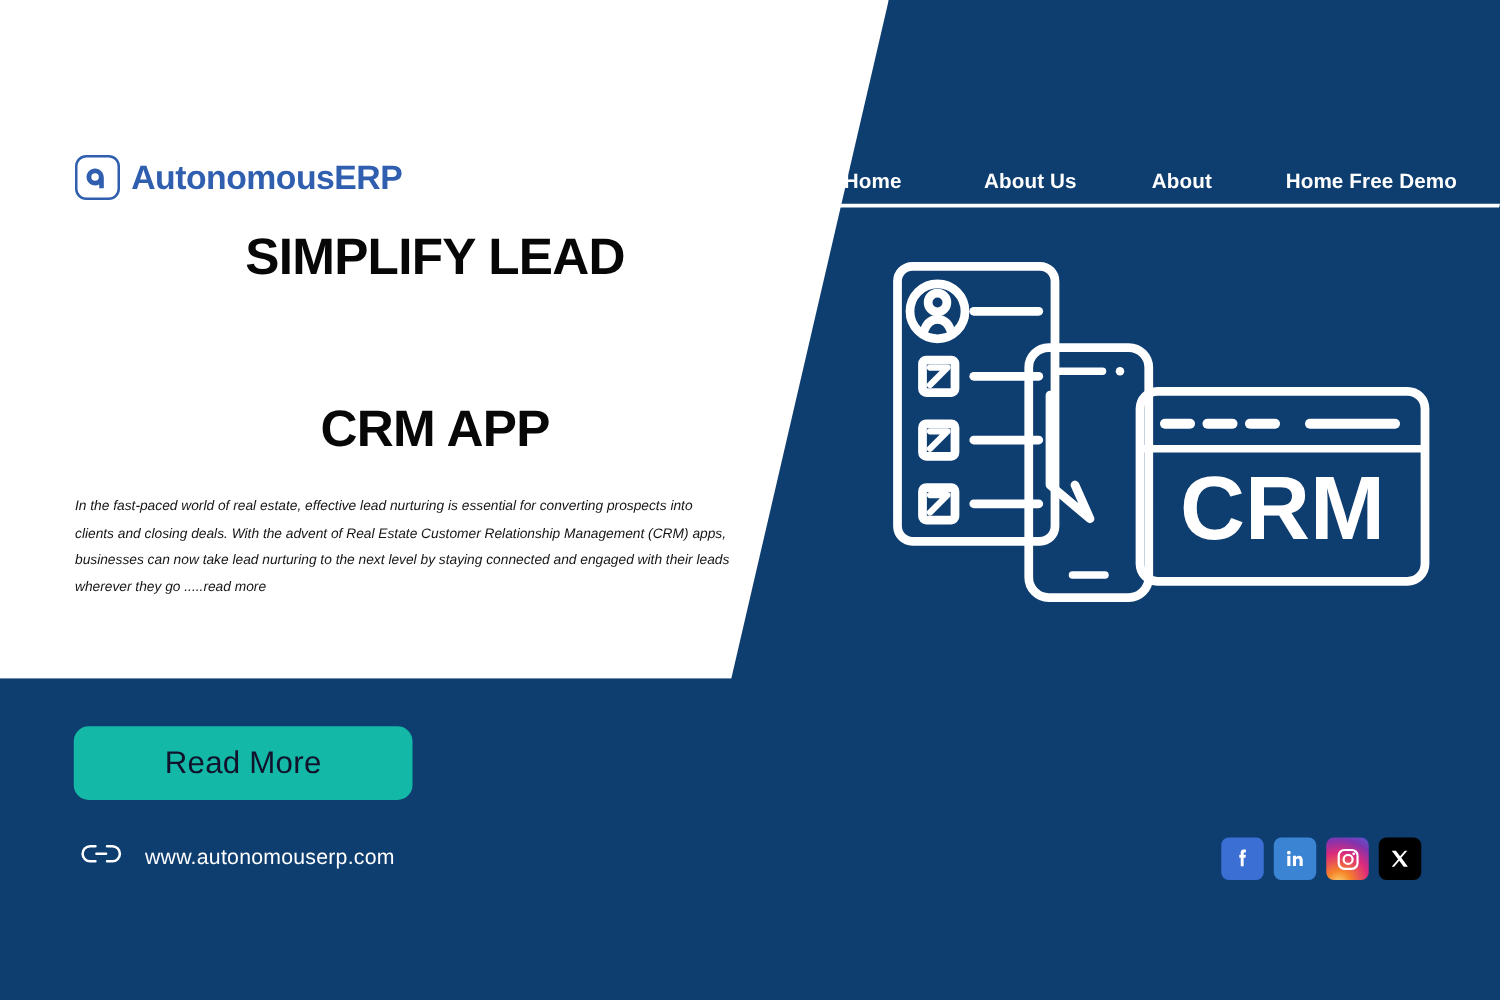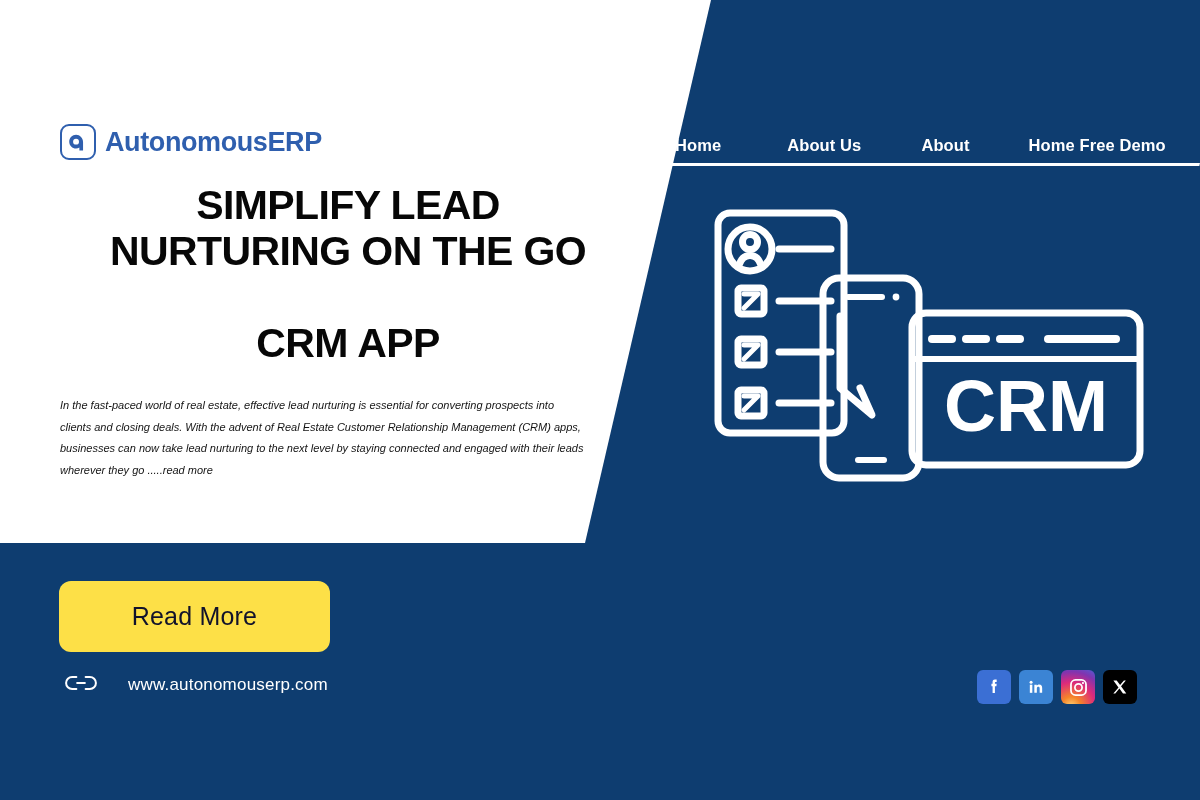--- a/index.html
+++ b/index.html
@@ -116,40 +116,40 @@
     font-style:italic;
     font-weight:500;
     line-height:21.5px;
     z-index:5;
   }
 
   
   .read-more{
     position:absolute;
     left:59px; top:581px;
-    width:271px; height:71px;
-    background:#fde047;
+    width:271px; height:59px;
+    background:#14b8a6;
     border:none;
     border-radius:12px;
     color:#11122b;
     font-family:"Liberation Sans", sans-serif;
     font-size:25px;
     font-weight:400;
     letter-spacing:0.2px;
     cursor:pointer;
     z-index:5;
   }
 
   
   .footer-url{
     position:absolute;
     left:64px; top:674px;
     display:flex;
     align-items:center;
-    gap:30px;
+    gap:18px;
     z-index:5;
   }
   .link-icon{ flex:0 0 auto; display:block; }
   .url-text{
     color:#ffffff;
     font-size:17px;
     font-weight:400;
     letter-spacing:0.2px;
     white-space:nowrap;
   }
@@ -208,21 +208,21 @@
   <div class="logo">
     <span class="logo-mark">
       <svg width="21" height="21" viewBox="0 0 24 24" aria-hidden="true">
         <path d="M17.2 21.2V11.6C17.2 6.9 13.6 3.2 9.2 3.2C4.9 3.2 1.4 6.7 1.4 11C1.4 15.3 4.9 18.8 9.2 18.8C10.6 18.8 11.9 18.4 13 17.8V21.2H17.2Z" fill="#2f5fae"></path>
         <circle cx="9.2" cy="11" r="3.4" fill="#ffffff"></circle>
       </svg>
     </span>
     <span class="logo-text">AutonomousERP</span>
   </div>
 
-  <h1 class="headline"><span>SIMPLIFY LEAD</span><br><span>NURTURING ON THE GO</span><br><br><span>CRM APP</span></h1>
+  <h1 class="headline"><span>SIMPLIFY LEAD</span><br><br><br><span>CRM APP</span></h1>
 
   <p class="body-copy">In the fast-paced world of real estate, effective lead nurturing is essential for converting prospects into clients and closing deals. With the advent of Real Estate Customer Relationship Management (CRM) apps, businesses can now take lead nurturing to the next level by staying connected and engaged with their leads wherever they go .....read more</p>
 
   <button class="read-more">Read More</button>
 
   <div class="footer-url">
     <span class="link-icon">
       <svg width="34" height="18" viewBox="0 0 44 22" aria-hidden="true">
         <path d="M17 11H27" stroke="#ffffff" stroke-width="2.6" stroke-linecap="round"></path>
         <path d="M16 3.2H10.5C6.2 3.2 2.7 6.7 2.7 11C2.7 15.3 6.2 18.8 10.5 18.8H16" fill="none" stroke="#ffffff" stroke-width="2.6" stroke-linecap="round" stroke-linejoin="round"></path>

